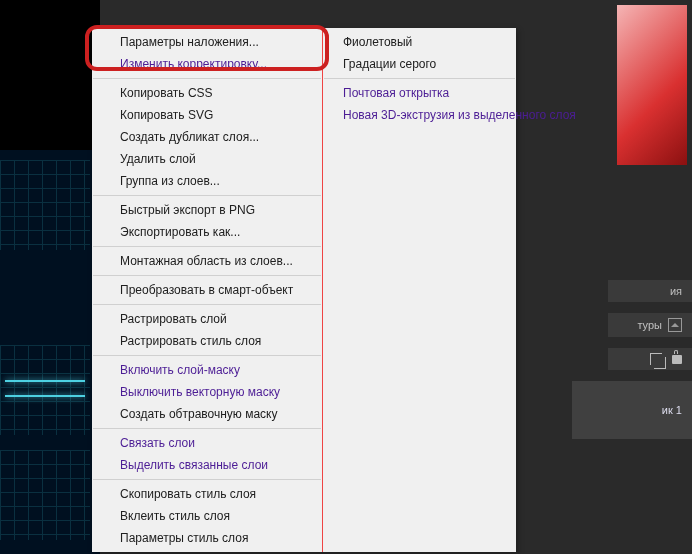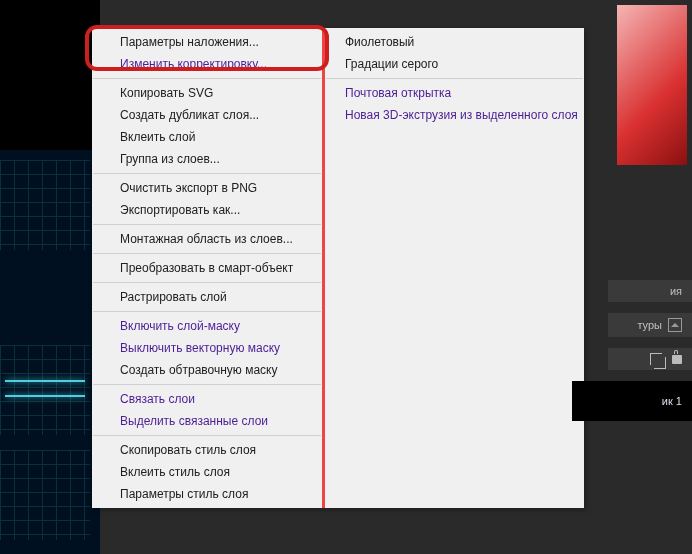--- a/index.html
+++ b/index.html
@@ -59,21 +59,21 @@
   left: 92px; top: 28px;
   display: flex;
   background: #f0f0f0;
   box-shadow: 2px 2px 6px rgba(0,0,0,0.3);
 }
 .menu-col {
   background: #f0f0f0;
   padding: 3px 0;
 }
 .menu-col.main { width: 230px; }
-.menu-col.sub { width: 262px; border-left: 3px solid #ef4444; }
+.menu-col.sub { width: 194px; border-left: 1px solid #ef4444; }
 .menu-item {
   padding: 4px 18px;
   color: #202020;
   cursor: default;
   white-space: nowrap;
 }
 .menu-item.disabled { color: #4c1d95; }
 .menu-sep {
   height: 1px;
   background: #d0d0d0;
@@ -107,23 +107,23 @@
   justify-content: flex-end;
   align-items: center;
   gap: 6px;
   margin-left: 36px;
 }
 .panel-tab .tiny-ico {
   width: 14px; height: 14px;
   display: inline-block;
 }
 .layer-row {
-  background: #000000;
+  background: #404040;
   color: #dde;
-  padding: 14px 10px;
+  padding: 23px 10px;
   font-size: 11px;
   text-align: right;
   margin-top: 8px;
 }
 .ico-img {
   border: 1px solid #999;
   width: 14px; height: 11px;
   display: inline-block;
   position: relative;
 }
@@ -148,33 +148,35 @@
   <div class="glow-line l2"></div>
 </div>
 
 <div class="gradient-panel"></div>
 
 <div class="context-menu">
   <div class="menu-col main" id="menu-main">
       <div class="menu-item">Параметры наложения...</div>
       <div class="menu-item disabled">Изменить корректировку...</div>
       <div class="menu-sep"></div>
+      <div class="menu-item">Копировать CSS</div>
       <div class="menu-item">Копировать SVG</div>
       <div class="menu-item">Создать дубликат слоя...</div>
-      <div class="menu-item">Вклеить слой</div>
+      <div class="menu-item">Удалить слой</div>
       <div class="menu-item">Группа из слоев...</div>
       <div class="menu-sep"></div>
-      <div class="menu-item">Очистить экспорт в PNG</div>
+      <div class="menu-item">Быстрый экспорт в PNG</div>
       <div class="menu-item">Экспортировать как...</div>
       <div class="menu-sep"></div>
       <div class="menu-item">Монтажная область из слоев...</div>
       <div class="menu-sep"></div>
       <div class="menu-item">Преобразовать в смарт-объект</div>
       <div class="menu-sep"></div>
       <div class="menu-item">Растрировать слой</div>
+      <div class="menu-item">Растрировать стиль слоя</div>
       <div class="menu-sep"></div>
       <div class="menu-item disabled">Включить слой-маску</div>
       <div class="menu-item disabled">Выключить векторную маску</div>
       <div class="menu-item">Создать обтравочную маску</div>
       <div class="menu-sep"></div>
       <div class="menu-item disabled">Связать слои</div>
       <div class="menu-item disabled">Выделить связанные слои</div>
       <div class="menu-sep"></div>
       <div class="menu-item">Скопировать стиль слоя</div>
       <div class="menu-item">Вклеить стиль слоя</div>

